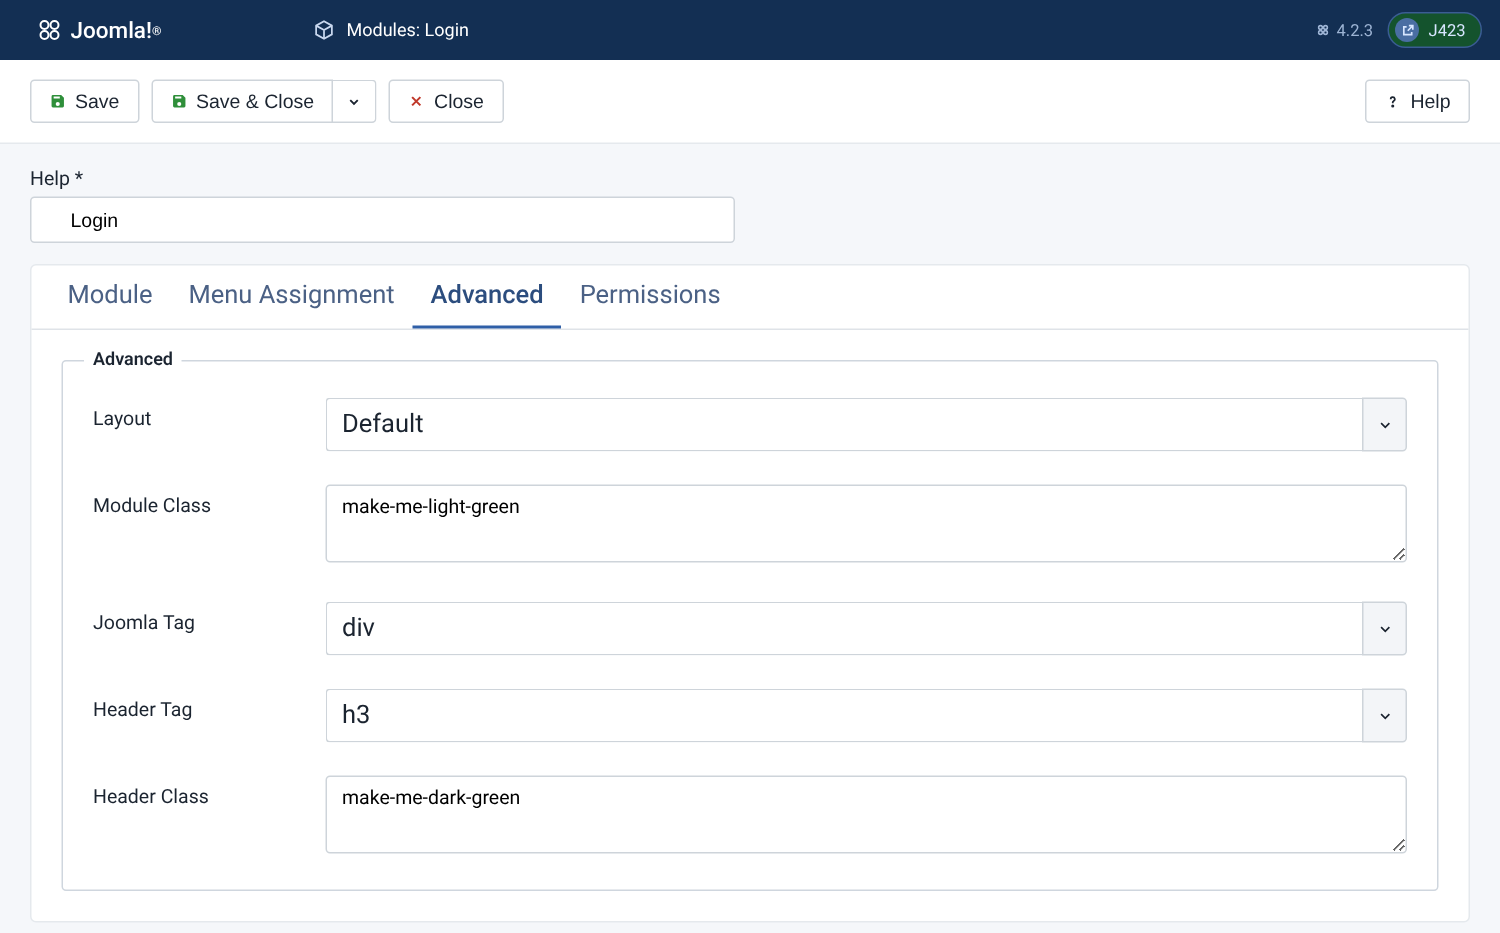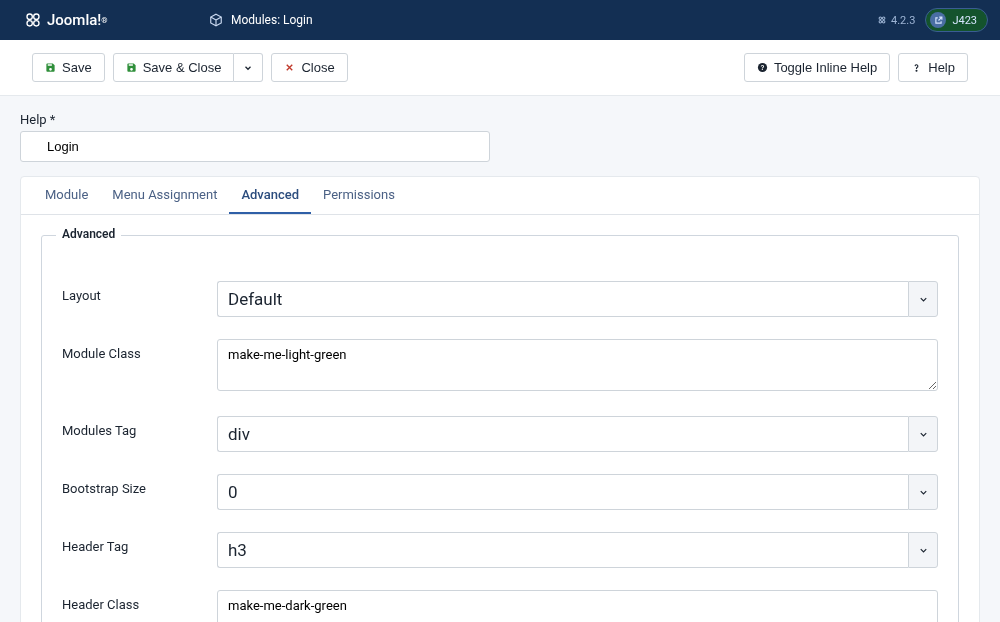--- a/index.html
+++ b/index.html
@@ -7,39 +7,39 @@
 .header { background: #132f53; color: #fff; height: 40px; display: flex; align-items: center; padding-left: 11px; }
 .brand { width: 182px; height: 40px; display: flex; align-items: center; padding-left: 14px; font-size: 15px; font-weight: 500; }
 .brand-icon { width: 16px; height: 16px; margin-right: 6px; }
 .page-title-wrap { flex: 1; display: flex; align-items: center; padding-left: 16px; font-size: 12px; }
 .page-title-icon { width: 14px; height: 14px; margin-right: 8px; }
 .header-right { display: flex; align-items: center; padding-right: 12px; gap: 10px; }
 .version { color: #9db4d4; font-size: 11px; display: flex; align-items: center; gap: 4px; }
 .version-icon { width: 10px; height: 10px; }
 .user-badge { background: #14532d; border-radius: 14px; padding: 3px 10px 3px 4px; display: flex; align-items: center; gap: 6px; font-size: 11px; color: #d7e6ff; border: 1px solid #3a5c93; }
 .user-badge-icon { width: 16px; height: 16px; border-radius: 50%; background: #4a6ea3; display: flex; align-items: center; justify-content: center; }
-.toolbar { background: #fff; border-bottom: 1px solid #e5e9ed; padding: 13px 32px; display: flex; align-items: center; gap: 8px; }
+.toolbar { background: #fff; border-bottom: 1px solid #e5e9ed; padding: 13px 20px; display: flex; align-items: center; gap: 8px; }
 .btn { border: 1px solid #ced4da; background: #fff; border-radius: 3px; padding: 6px 12px; font-size: 13px; cursor: pointer; display: inline-flex; align-items: center; gap: 6px; color: #1b2430; }
 .btn-icon { width: 11px; height: 11px; }
 .btn-group { display: inline-flex; }
 .btn-group .btn:first-child { border-top-right-radius: 0; border-bottom-right-radius: 0; }
 .btn-group .btn:last-child { border-top-left-radius: 0; border-bottom-left-radius: 0; border-left: none; padding: 6px 9px; }
 .toolbar-right { margin-left: auto; display: flex; gap: 8px; }
 .content { padding: 16px 20px 30px 20px; background: #f5f7fa; min-height: calc(622px - 40px - 55px); }
 .title-block { margin-bottom: 14px; }
 .title-label { font-size: 13px; color: #1b2430; margin-bottom: 4px; display: block; }
 .title-input { width: 470px; border: 1px solid #ced4da; border-radius: 3px; padding: 7px 26px; font-size: 13px; }
 .panel { background: #fff; border: 1px solid #e5e9ed; border-radius: 4px; padding: 0; }
 .tabs { border-bottom: 1px solid #dfe3e8; display: flex; padding: 0 12px; }
-.tab { padding: 10px 12px; font-size: 13px; color: #4b6185; cursor: pointer; border-bottom: 2px solid transparent; }
+.tab { padding: 10px 12px; font-size: 17px; color: #4b6185; cursor: pointer; border-bottom: 2px solid transparent; }
 .tab.active { color: #2c4d7e; border-bottom-color: #2f5fa7; font-weight: 500; }
 .fieldset-wrap { padding: 20px 20px 20px 20px; }
 .fieldset { border: 1px solid #cfd6de; border-radius: 3px; padding: 24px 20px 20px 20px; position: relative; }
 .legend { position: absolute; top: -9px; left: 14px; background: #fff; padding: 0 6px; font-size: 12px; font-weight: 600; color: #1b2430; }
-.field-row { display: flex; margin-bottom: 22px; margin-top: 21px; }
+.field-row { display: flex; margin-bottom: 22px; }
 .field-row:last-child { margin-bottom: 0; justify-content: flex-end; }
 .field-label { width: 155px; padding-top: 7px; font-size: 13px; color: #1b2430; }
 .field-control { flex: 1; }
 .select-wrap { position: relative; display: flex; }
 .select-text { flex: 1; border: 1px solid #ced4da; border-radius: 3px 0 0 3px; padding: 7px 10px; font-size: 17px; background: #fff; border-right: none; }
 .select-chev { width: 30px; border: 1px solid #ced4da; background: #f3f5f8; border-radius: 0 3px 3px 0; display: flex; align-items: center; justify-content: center; cursor: pointer; }
 .textarea { width: 100%; border: 1px solid #ced4da; border-radius: 3px; padding: 7px 10px; font-size: 13px; min-height: 52px; resize: both; font-family: inherit; }
 svg { display: block; }
 </style>
 </head>
@@ -105,27 +105,20 @@
     </button>
   </div>
   <button class="btn">
     <svg class="btn-icon" viewBox="0 0 24 24" fill="none" stroke="#c0392b" stroke-width="3">
         <path d="M18 6L6 18M6 6l12 12"></path>
       </svg>
     <span>Close</span>
   </button>
   <div class="toolbar-right">
     <button class="btn">
-      <svg class="btn-icon" viewBox="0 0 24 24" fill="#1b2430">
-          <circle cx="12" cy="12" r="10"></circle>
-          <text x="12" y="17" text-anchor="middle" font-size="14" fill="#fff" font-weight="bold">?</text>
-        </svg>
-      <span>Toggle Inline Help</span>
-    </button>
-    <button class="btn">
       <svg class="btn-icon" viewBox="0 0 24 24" fill="none" stroke="#1b2430" stroke-width="2.5">
           <path d="M9 9a3 3 0 1 1 4 2.83c-.6.34-1 .97-1 1.67V15"></path>
           <circle cx="12" cy="19" r="1" fill="#1b2430"></circle>
         </svg>
       <span>Help</span>
     </button>
   </div>
 </div>
 
 <div class="content">
@@ -161,46 +154,33 @@
         </div>
 
         <div class="field-row">
           <div class="field-label">Module Class</div>
           <div class="field-control">
             <textarea class="textarea" style="">make-me-light-green</textarea>
           </div>
         </div>
 
         <div class="field-row">
-          <div class="field-label">Modules Tag</div>
+          <div class="field-label">Joomla Tag</div>
           <div class="field-control">
             <div class="select-wrap">
               <div class="select-text">div</div>
               <div class="select-chev">
                   <svg width="11" height="11" viewBox="0 0 24 24" fill="none" stroke="#1b2430" stroke-width="2.5">
                     <path d="M6 9l6 6 6-6"></path>
                   </svg>
                 </div>
             </div>
           </div>
         </div>
 
-        <div class="field-row">
-          <div class="field-label">Bootstrap Size</div>
-          <div class="field-control">
-            <div class="select-wrap">
-              <div class="select-text">0</div>
-              <div class="select-chev">
-                  <svg width="11" height="11" viewBox="0 0 24 24" fill="none" stroke="#1b2430" stroke-width="2.5">
-                    <path d="M6 9l6 6 6-6"></path>
-                  </svg>
-                </div>
-            </div>
-          </div>
-        </div>
 
         <div class="field-row">
           <div class="field-label">Header Tag</div>
           <div class="field-control">
             <div class="select-wrap">
               <div class="select-text">h3</div>
               <div class="select-chev">
                   <svg width="11" height="11" viewBox="0 0 24 24" fill="none" stroke="#1b2430" stroke-width="2.5">
                     <path d="M6 9l6 6 6-6"></path>
                   </svg>

